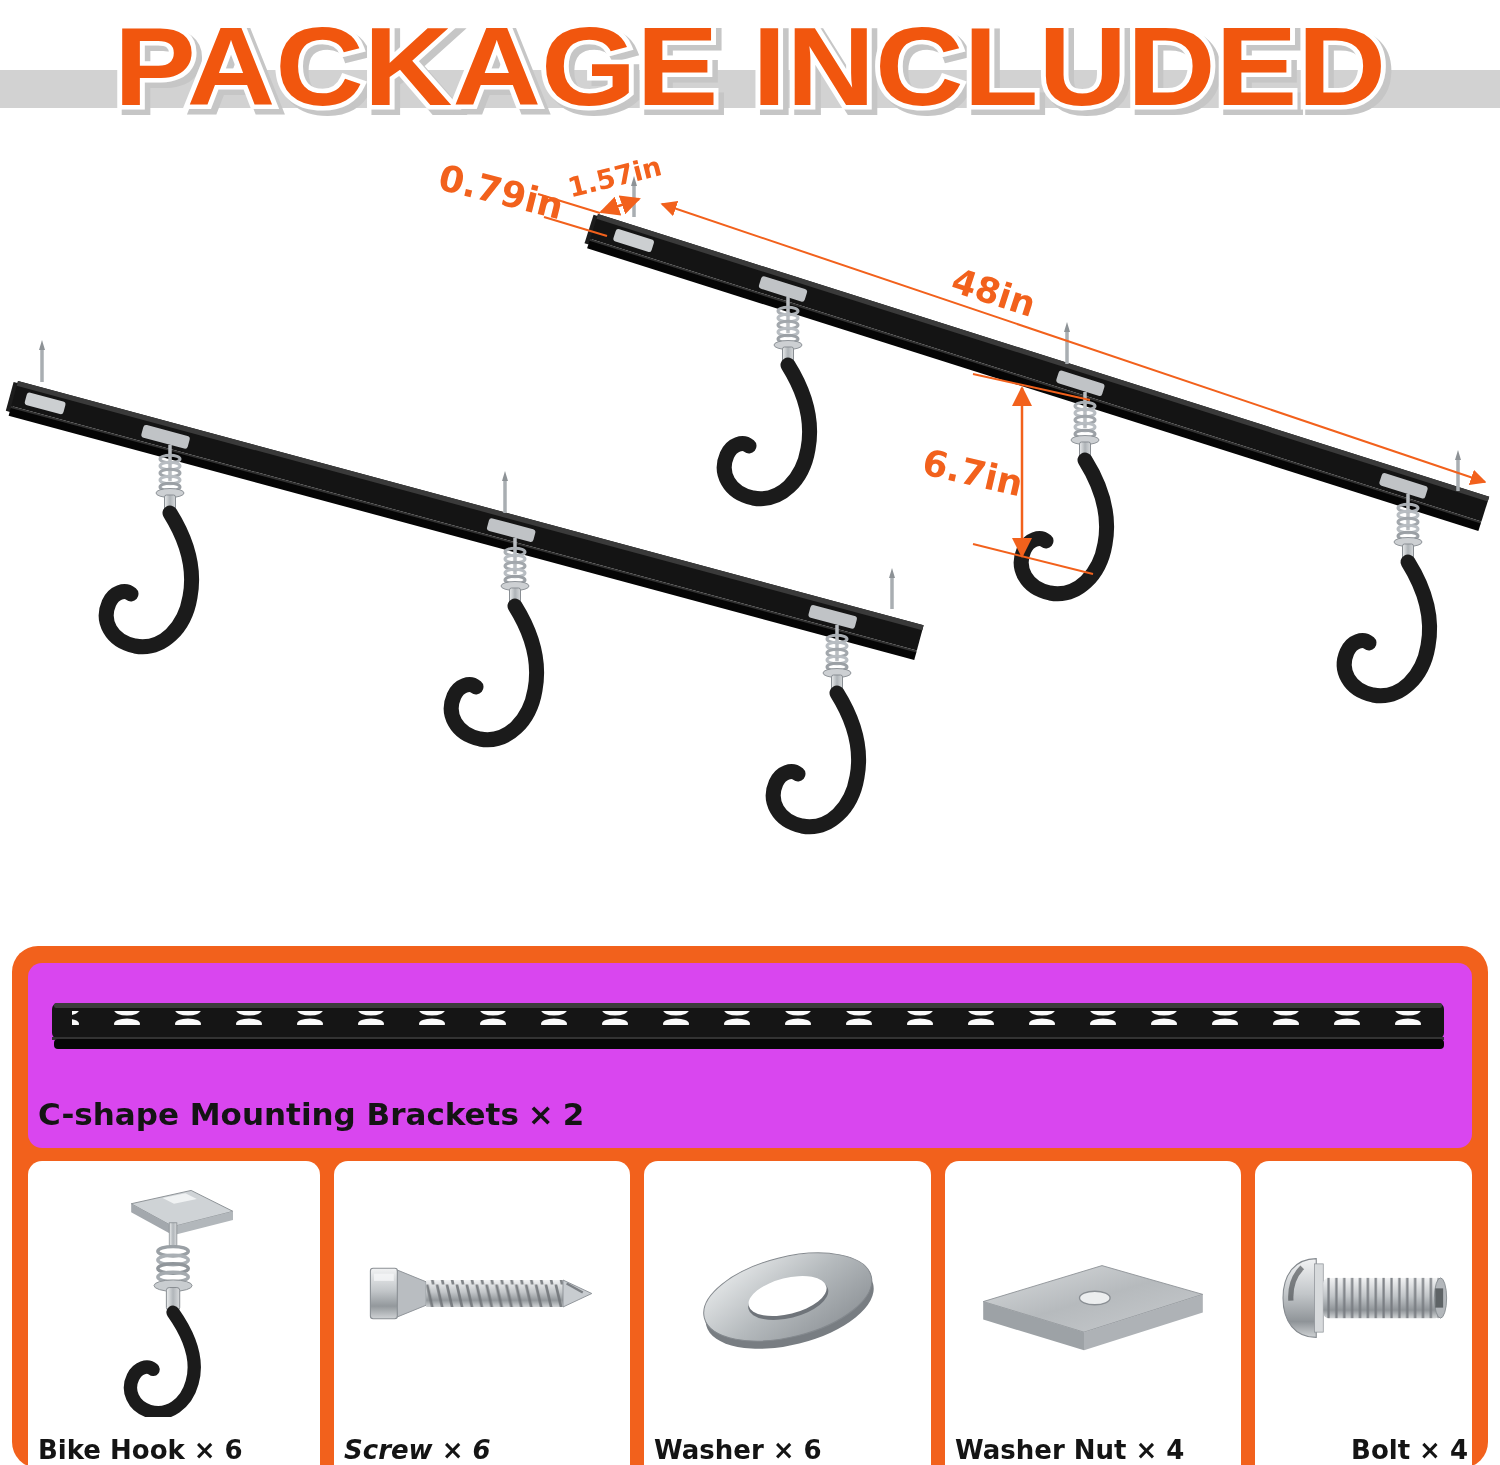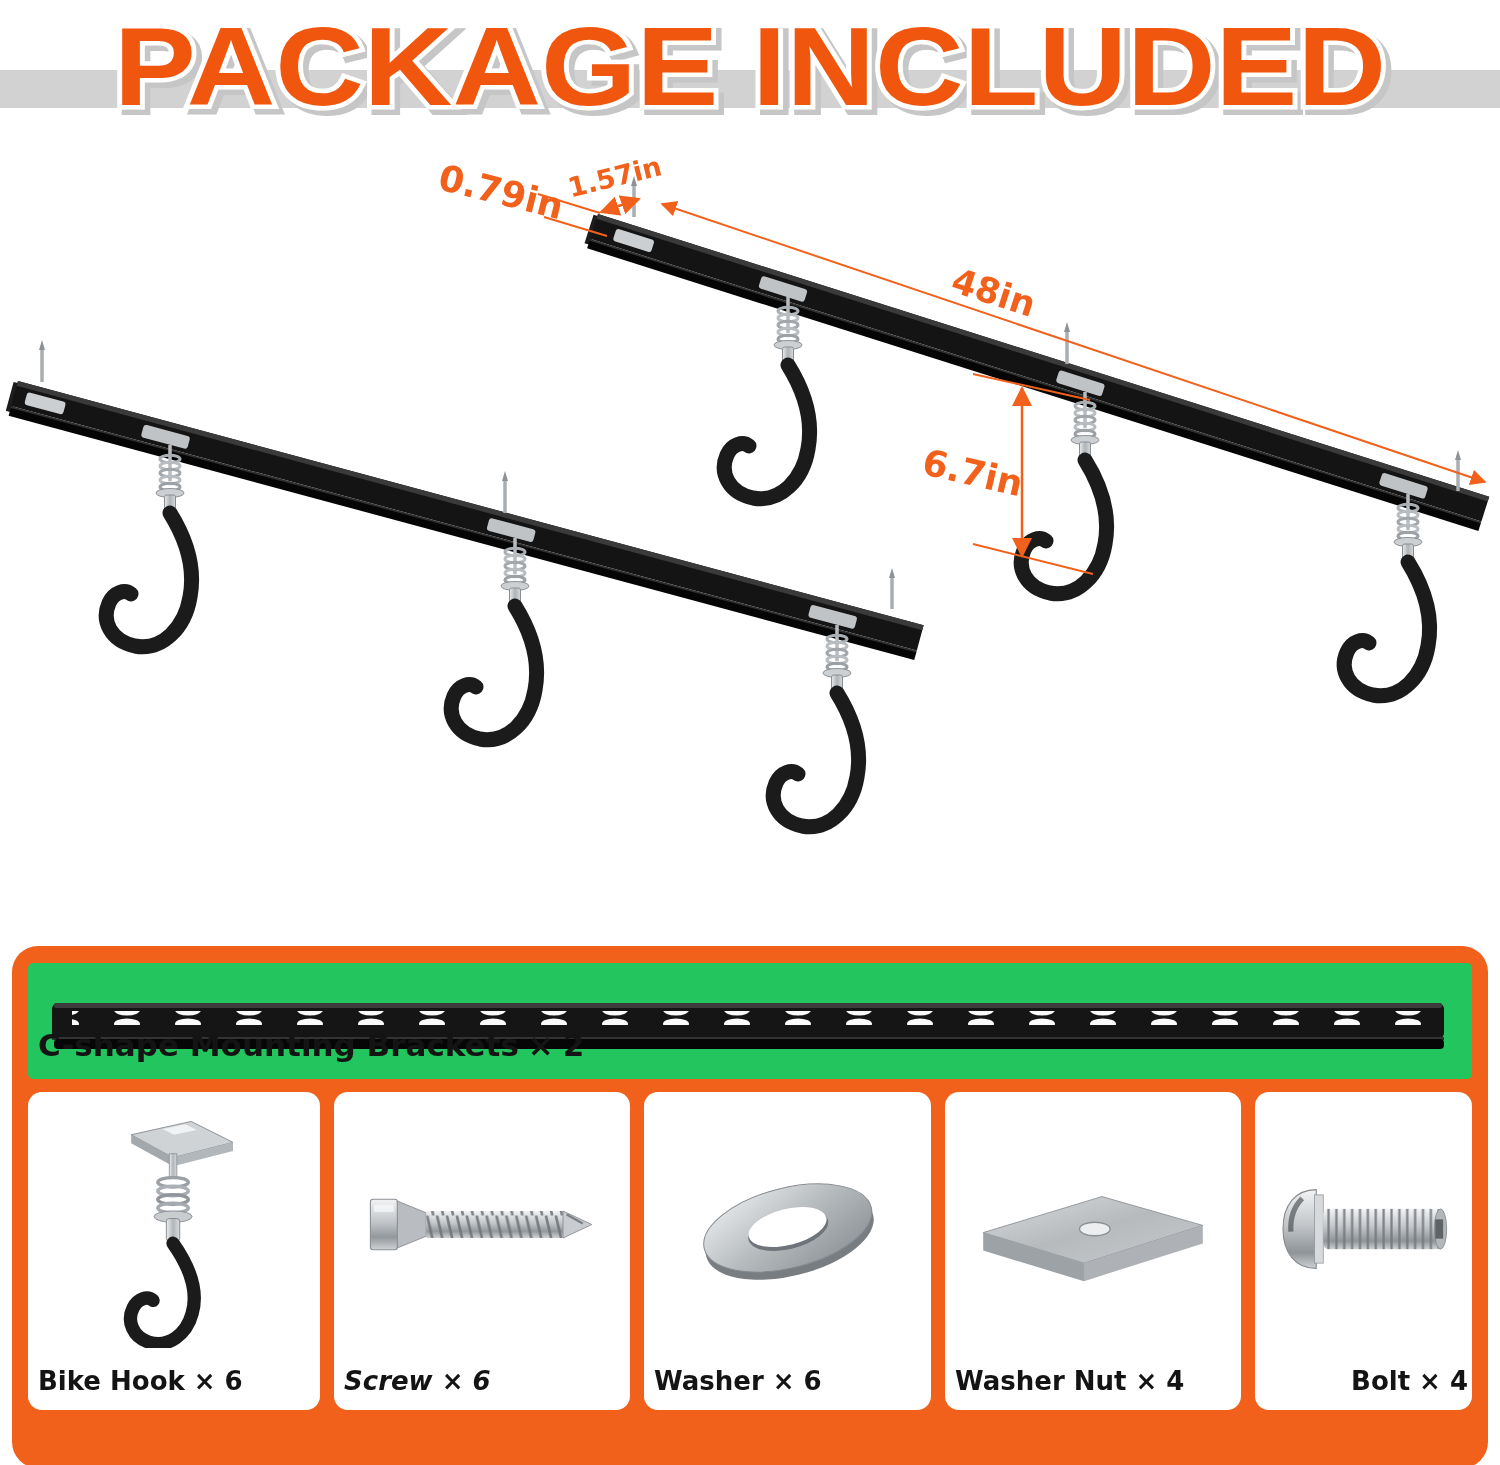--- a/index.html
+++ b/index.html
@@ -6,21 +6,21 @@
   #stage{position:relative;width:1500px;height:1465px;background:#ffffff;overflow:hidden;
          font-family:"DejaVu Sans","Liberation Sans",sans-serif;margin-top:8px;}
   
   .gray-band{position:absolute;left:0;top:62px;width:1500px;height:38px;background:#d2d2d2;}
   .title-svg{position:absolute;left:0;top:0;width:1500px;height:118px;}
   
   .diagram-svg{position:absolute;left:0;top:100px;width:1500px;height:835px;}
   
   .panel{position:absolute;left:12px;top:938px;width:1476px;height:522px;background:#F2611C;
          border-radius:26px;box-sizing:border-box;padding:17px 16px 14px 16px;}
-  .bracket-cell{position:relative;background:#22c55e;border-radius:5px;height:116px;}
+  .bracket-cell{position:relative;background:#d946ef;border-radius:14px;height:185px;}
   .bracket-svg{position:absolute;left:22px;top:40px;width:1400px;height:50px;}
   .bracket-label{position:absolute;left:10px;bottom:16px;font-size:31px;font-weight:bold;color:#141414;white-space:nowrap;}
   .items-row{display:flex;gap:14px;margin-top:13px;height:318px;}
   .item-cell{background:#fff;border-radius:14px;display:flex;flex-direction:column;box-sizing:border-box;}
   .c1{width:292px;}.c2{width:296px;font-style:italic;}.c3{width:287px;}.c4{width:296px;}.c5{flex:1;align-items:flex-end;}
   .item-icon{flex:1;display:flex;align-items:center;justify-content:center;overflow:hidden;}
   .item-label{padding:0 4px 14px 10px;font-size:26px;font-weight:bold;color:#141414;white-space:nowrap;}
   .times{margin:0 9px;}
 </style>
 </head>

